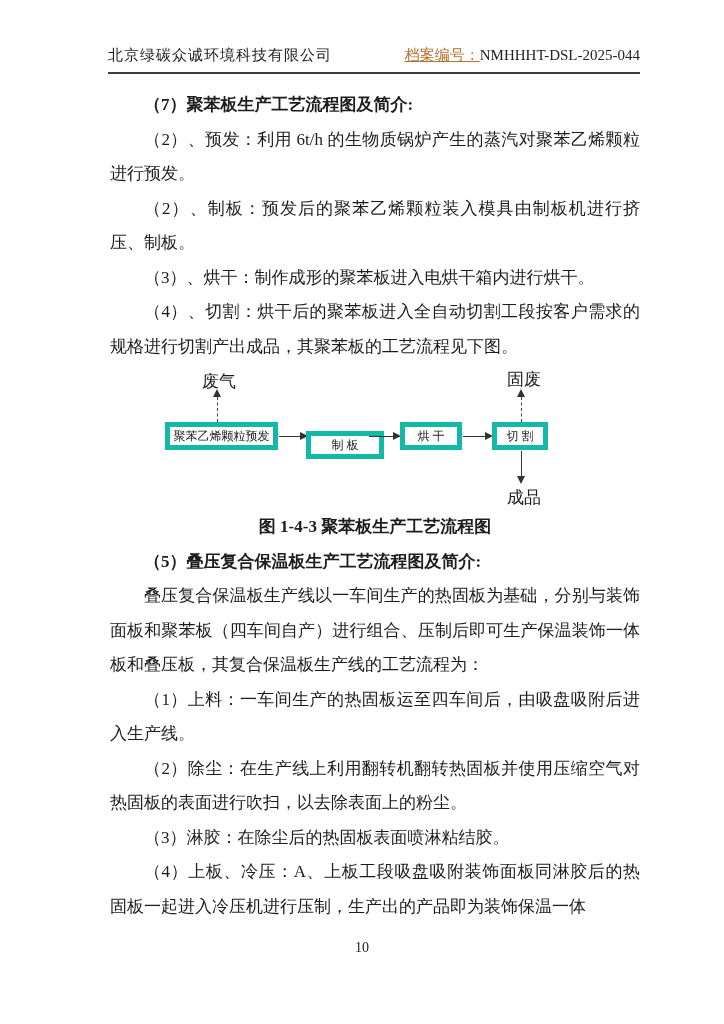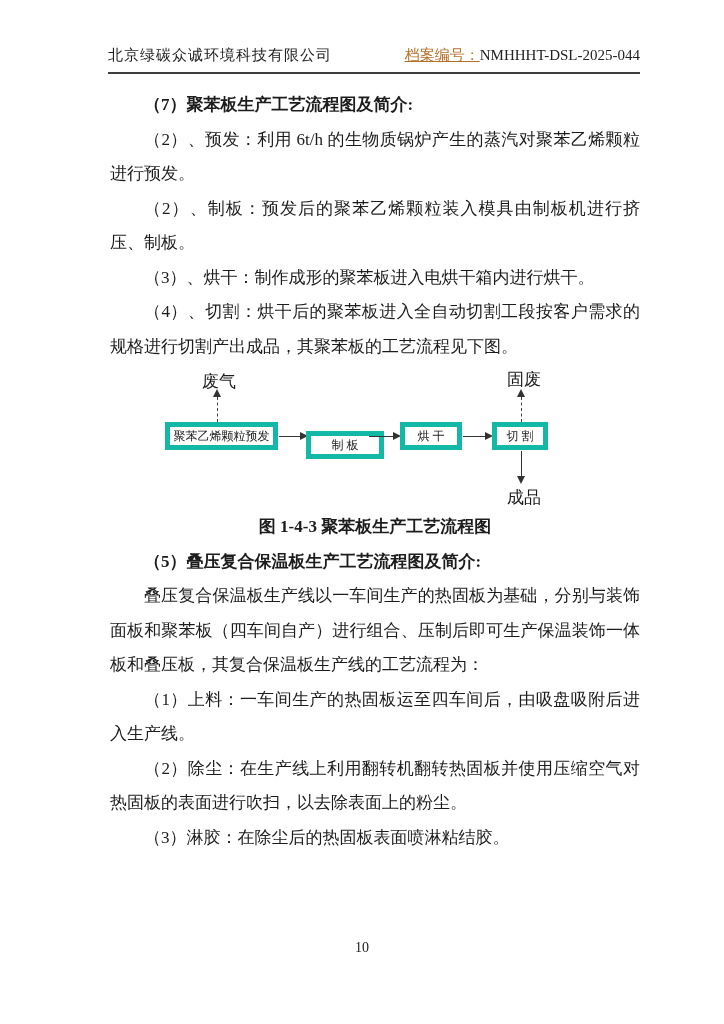--- a/index.html
+++ b/index.html
@@ -167,17 +167,18 @@
       <span class="vsolid-down" style="left:411px; top:85px; height:25px;"></span>
       <span class="lbl" style="left:397px; top:120px;">成品</span>
     </div>
 
     <p class="caption">图 1-4-3 聚苯板生产工艺流程图</p>
     <p class="h">（5）叠压复合保温板生产工艺流程图及简介:</p>
     <p>叠压复合保温板生产线以一车间生产的热固板为基础，分别与装饰面板和聚苯板（四车间自产）进行组合、压制后即可生产保温装饰一体板和叠压板，其复合保温板生产线的工艺流程为：</p>
     <p>（1）上料：一车间生产的热固板运至四车间后，由吸盘吸附后进入生产线。</p>
     <p>（2）除尘：在生产线上利用翻转机翻转热固板并使用压缩空气对热固板的表面进行吹扫，以去除表面上的粉尘。</p>
     <p>（3）淋胶：在除尘后的热固板表面喷淋粘结胶。</p>
+    <p>（4）上板、冷压：A、上板工段吸盘吸附装饰面板同淋胶后的热固板一起进入冷压机进行压制，生产出的产品即为装饰保温一体</p>
   </div>
 
   <div class="page-number">10</div>
 
 </div>
 
 </body></html>

